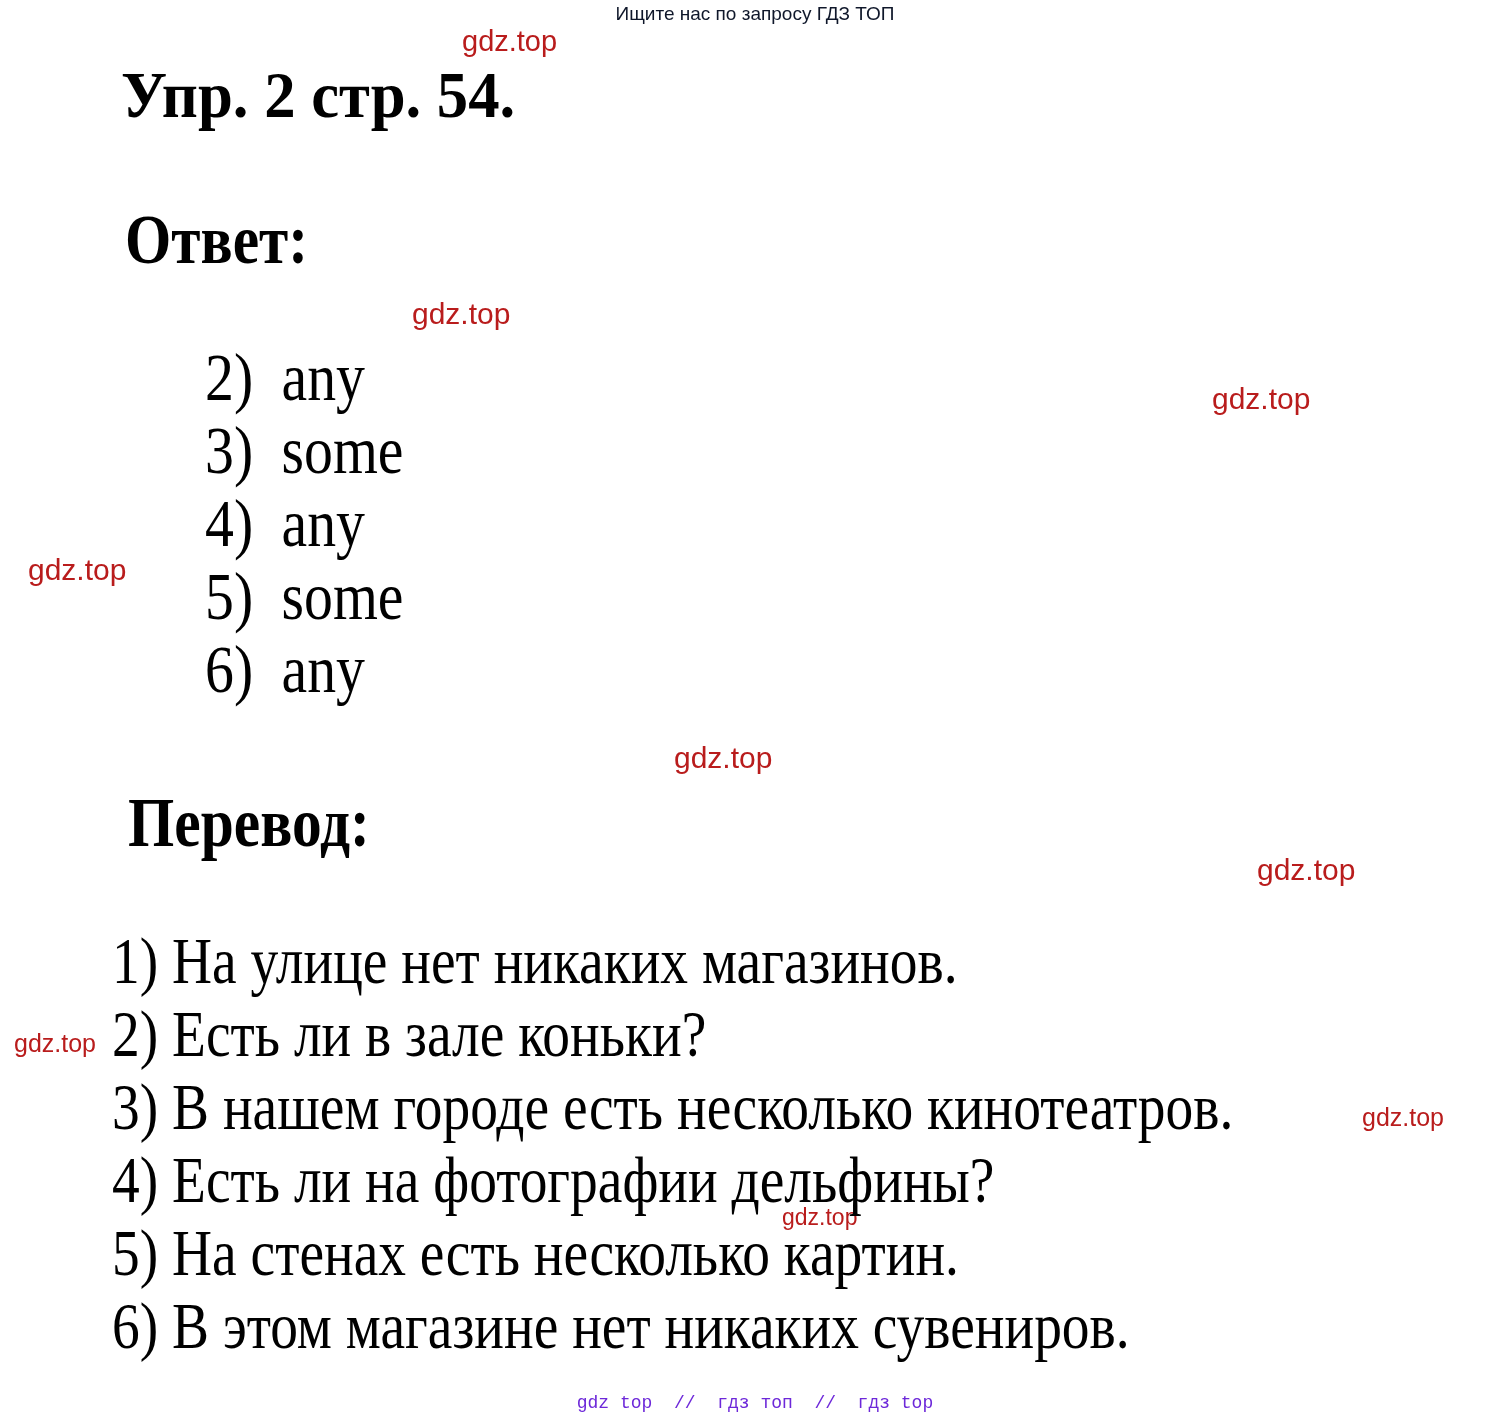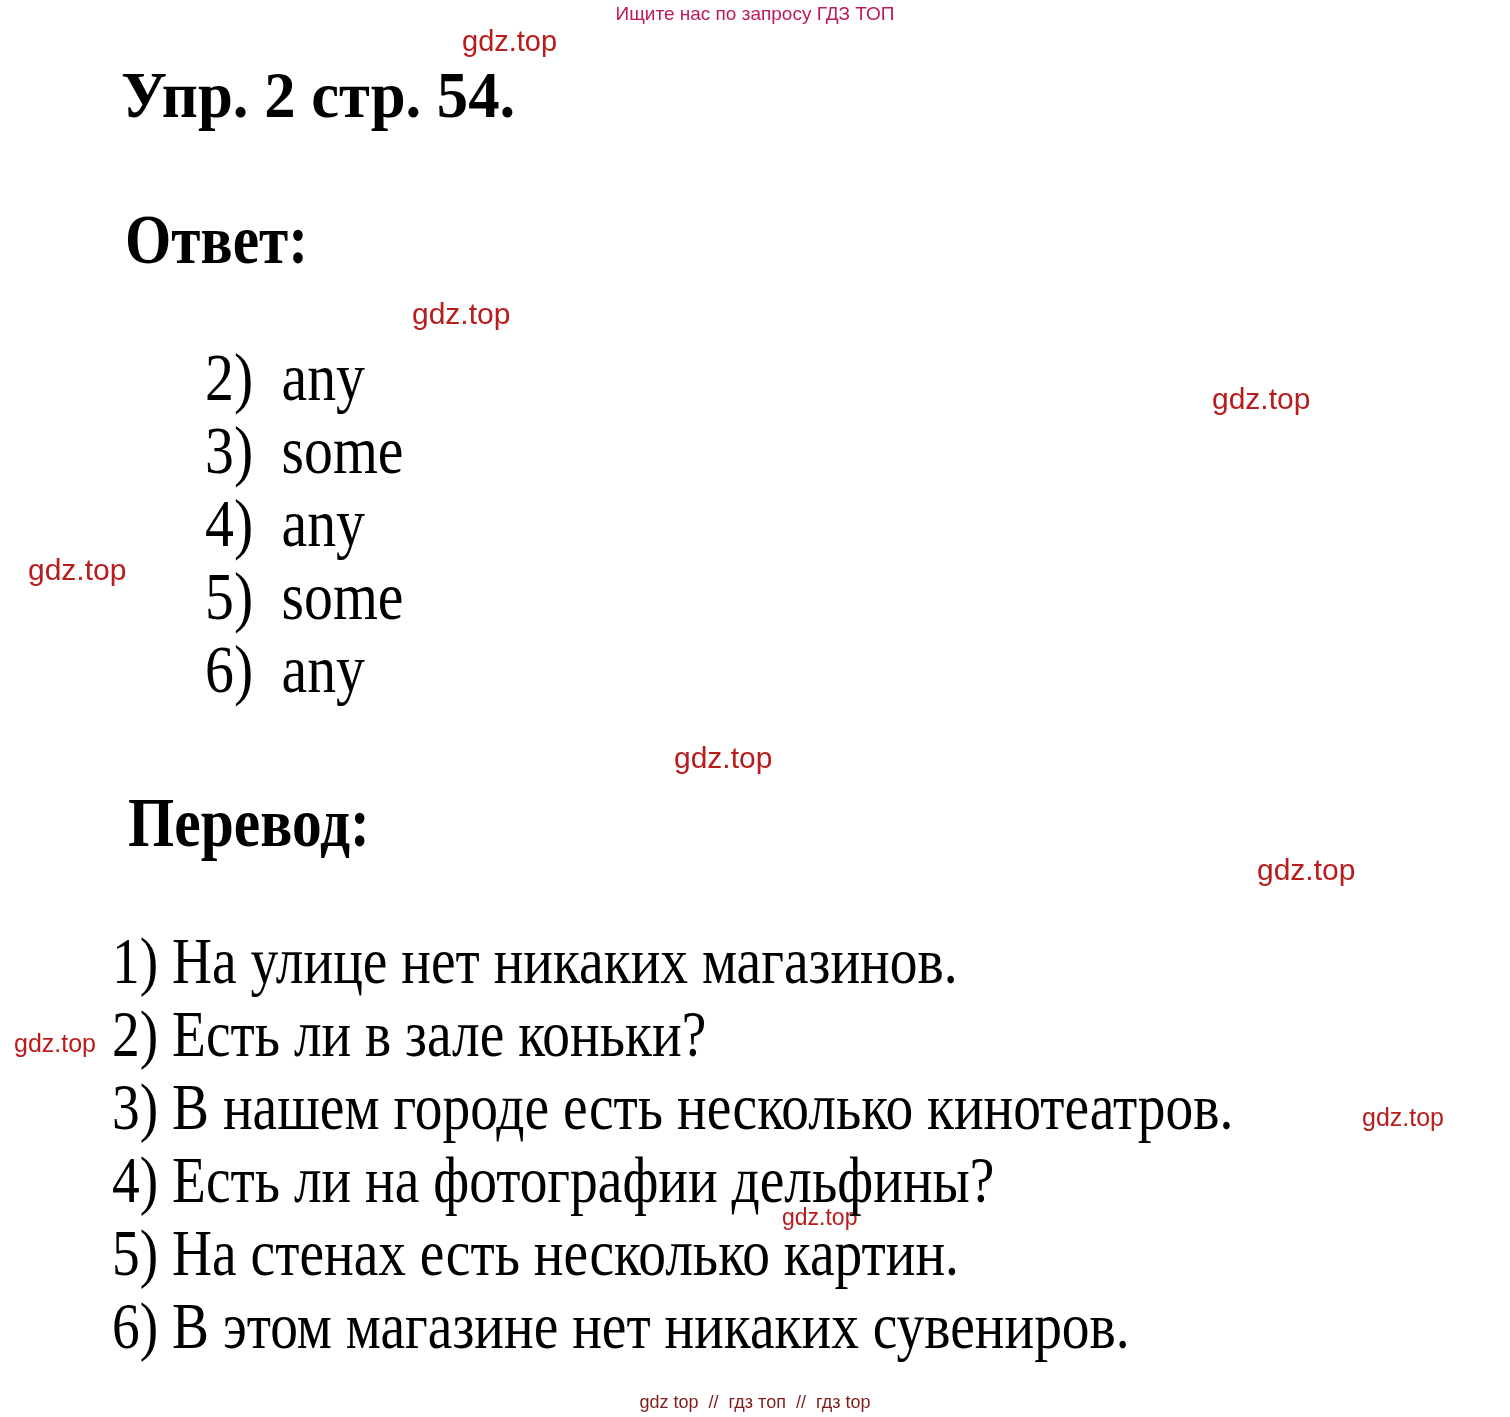--- a/index.html
+++ b/index.html
@@ -10,21 +10,21 @@
     font-family:"Liberation Serif", serif;
     color:#000;
     overflow:hidden;
   }
   
   .green-note{
     position:absolute;top:3px;left:0;width:100%;
     text-align:center;
     font-family:"Liberation Sans", sans-serif;
     font-size:19px;
-    color:#be185d;
+    color:#0f172a;
   }
   
   .wm{
     position:absolute;
     font-family:"Liberation Sans", sans-serif;
     color:#b91c1c;
     white-space:nowrap;
   }
   .wm1{left:462px;top:25px;font-size:29px;}
   .wm2{left:412px;top:297px;font-size:30px;}
@@ -63,23 +63,23 @@
   .translations{
     position:absolute;left:112px;top:924px;
     font-size:66px;line-height:73px;
     transform:scaleX(0.84);transform-origin:left top;
     white-space:nowrap;
   }
   
   .footer{
     position:absolute;left:0;bottom:4px;width:100%;
     text-align:center;
-    font-family:Liberation Sans, sans-serif;
+    font-family:Liberation Mono, monospace;
     font-size:18px;
-    color:#7f1d1d;
+    color:#6d28d9;
     white-space:pre;
   }
 </style>
 </head>
 <body>
 
 <div class="page">
 
   <div class="green-note">Ищите нас по запросу ГДЗ ТОП</div>
 

